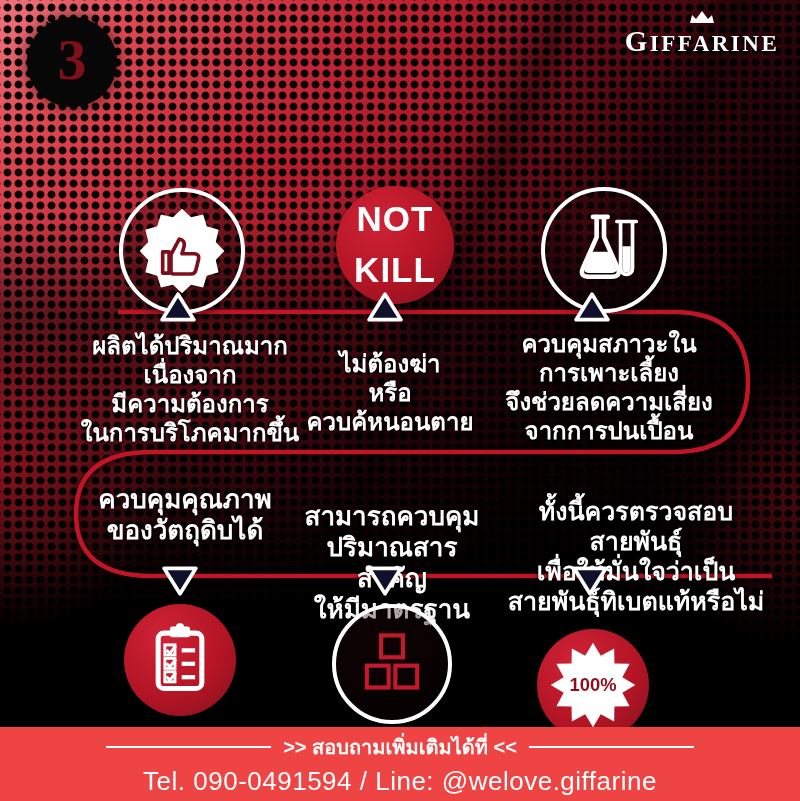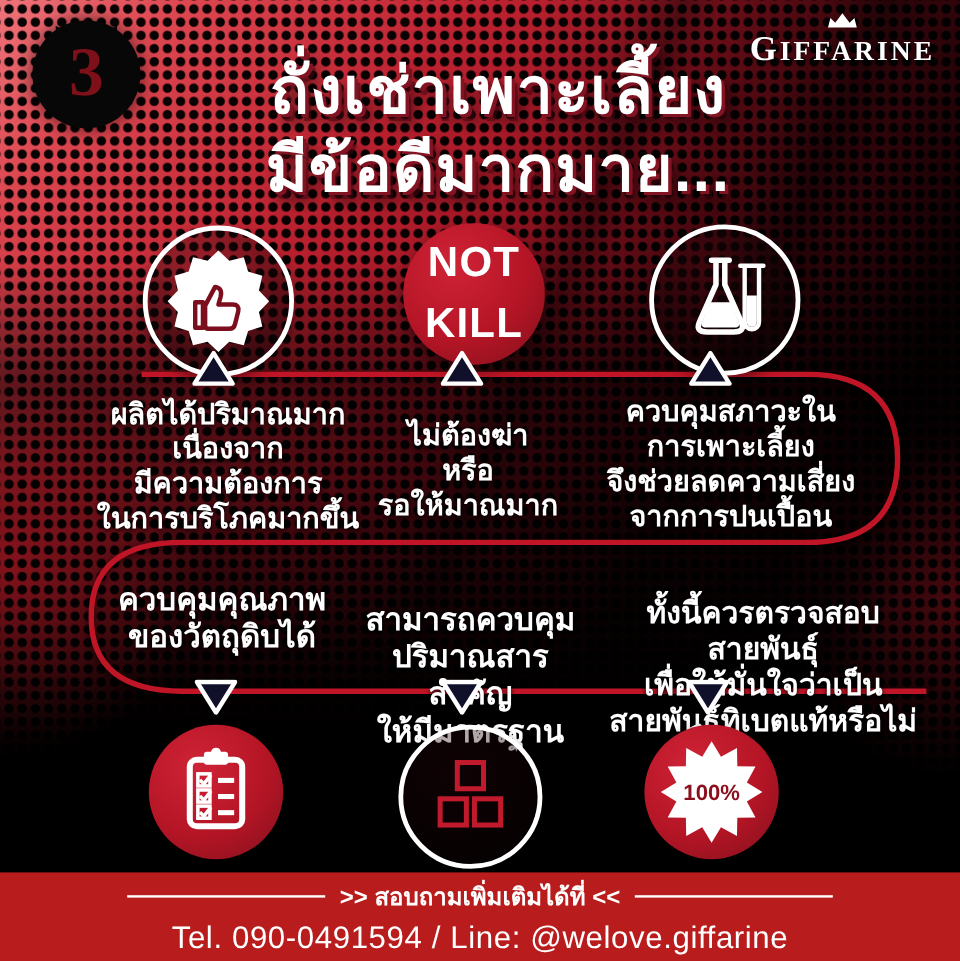--- a/index.html
+++ b/index.html
@@ -53,38 +53,38 @@
   .ring {border:4px solid #fff;
          background:radial-gradient(circle at 40% 32%, rgba(60,8,14,0.25), rgba(5,1,2,0.55));
          box-shadow:0 4px 10px rgba(0,0,0,0.45);}
   .solid {background:radial-gradient(circle at 36% 30%, #cf2336 0%, #b41525 55%, #82101d 100%);
           box-shadow:0 5px 12px rgba(0,0,0,0.5);}
   #c1 {left:119px; top:188px;}
   #c2 {left:336px; top:186px;}
   #c3 {left:541px; top:187px;}
   #c4 {left:124px; top:604px; width:112px; height:112px;}
   #c5 {left:332px; top:604px; width:112px; height:112px;}
-  #c6 {left:537px; top:604px; width:112px; height:112px;}
+  #c6 {left:537px; top:629px; width:112px; height:112px;}
   .notkill {color:#fff; font-weight:bold; font-size:35px; line-height:1.45; text-align:center;
             white-space:pre-line; letter-spacing:1px;}
 
   
   .blurb {position:absolute; color:#fff; font-weight:bold; text-align:center; white-space:pre-line;
           text-shadow:0 2px 4px rgba(0,0,0,0.85), 0 0 2px rgba(0,0,0,0.6);}
   .b-top {font-size:24px; line-height:29px;}
   .b-mid {font-size:26px; line-height:31px;}
   #b1 {left:45px;  top:331px; width:290px;}
   #b2 {left:300px; top:349px; width:180px;}
   #b3 {left:474px; top:329px; width:270px;}
   #b4 {left:70px;  top:484px; width:230px;}
   #b5 {left:292px; top:463px; width:200px;margin-top:38px;}
   #b6 {left:494px; top:454px; width:284px; font-size:25px; line-height:30px;margin-top:42px;}
 
   
-  .footer {position:absolute; left:0; top:727px; width:800px; height:74px; background:#b91c1c;
+  .footer {position:absolute; left:0; top:727px; width:800px; height:74px; background:#ef4444;
            display:flex; flex-direction:column; align-items:center; justify-content:center; gap:3px;}
   .f-head {display:flex; align-items:center; gap:12px; color:#fff; font-size:20px; font-weight:bold;}
   .f-line {width:165px; height:2px; background:#fff;}
   .f-contact {color:#fff; font-size:26px; letter-spacing:0.5px;}
 </style>
 </head>
 <body>
 
 <div class="poster">
   <div class="bg-base"></div>
@@ -99,24 +99,20 @@
     <span class="corner-glyph">3</span>
   </div>
 
   <div class="gf">
     <svg class="gf-crown" width="26" height="14" viewBox="0 0 26 14">
       <polygon points="1,13 3,5 7,9 13,1 19,9 23,5 25,13" fill="#fff"></polygon>
     </svg>
     <span class="gf-text">GIFFARINE</span>
   </div>
 
-  <div class="title">
-    <span class="l1">ถั่งเช่าเพาะเลี้ยง</span>
-    <span class="l2">มีข้อดีมากมาย...</span>
-  </div>
 
   <div class="circle ring" id="c1">
     <svg width="92" height="92" viewBox="0 0 100 100">
       <polygon points="96,50 86.7,59.8 89.8,73 76.9,76.9 73,89.8 59.8,86.7 50,96 40.2,86.7 27,89.8 23.1,76.9 10.2,73 13.3,59.8 4,50 13.3,40.2 10.2,27 23.1,23.1 27,10.2 40.2,13.3 50,4 59.8,13.3 73,10.2 76.9,23.1 89.8,27 86.7,40.2" fill="#fff"></polygon>
       <path d="M29 51 h7 v23 h-7 z M38 72 V54 l9 -17 q7 1 5 9 l-2 7 h13 q6 0 5 6 l-3 12 q-1 4 -5 4 h-19 q-3 0 -3 -3 z" fill="none" stroke="#7c0f1d" stroke-width="4" stroke-linejoin="round"></path>
     </svg>
   </div>
 
   <div class="circle solid" id="c2">
     <span class="notkill">NOT
@@ -142,21 +138,21 @@
   <svg class="tri" style="left:574px; top:292px;" width="36" height="30" viewBox="0 0 34 28">
     <polygon points="17,2 32,26 2,26" fill="#10102a" stroke="#fff" stroke-width="3.5" stroke-linejoin="round"></polygon>
   </svg>
 
   <div class="blurb b-top" id="b1">ผลิตได้ปริมาณมาก
 เนื่องจาก
 มีความต้องการ
 ในการบริโภคมากขึ้น</div>
   <div class="blurb b-top" id="b2">ไม่ต้องฆ่า
 หรือ
-รอให้มาณมาก</div>
+ควบค้หนอนตาย</div>
   <div class="blurb b-top" id="b3">ควบคุมสภาวะใน
 การเพาะเลี้ยง
 จึงช่วยลดความเสี่ยง
 จากการปนเปื้อน</div>
 
   <div class="blurb b-mid" id="b4">ควบคุมคุณภาพ
 ของวัตถุดิบได้</div>
   <div class="blurb b-mid" id="b5">สามารถควบคุม
 ปริมาณสารสำคัญ
 ให้มีมาตรฐาน</div>

